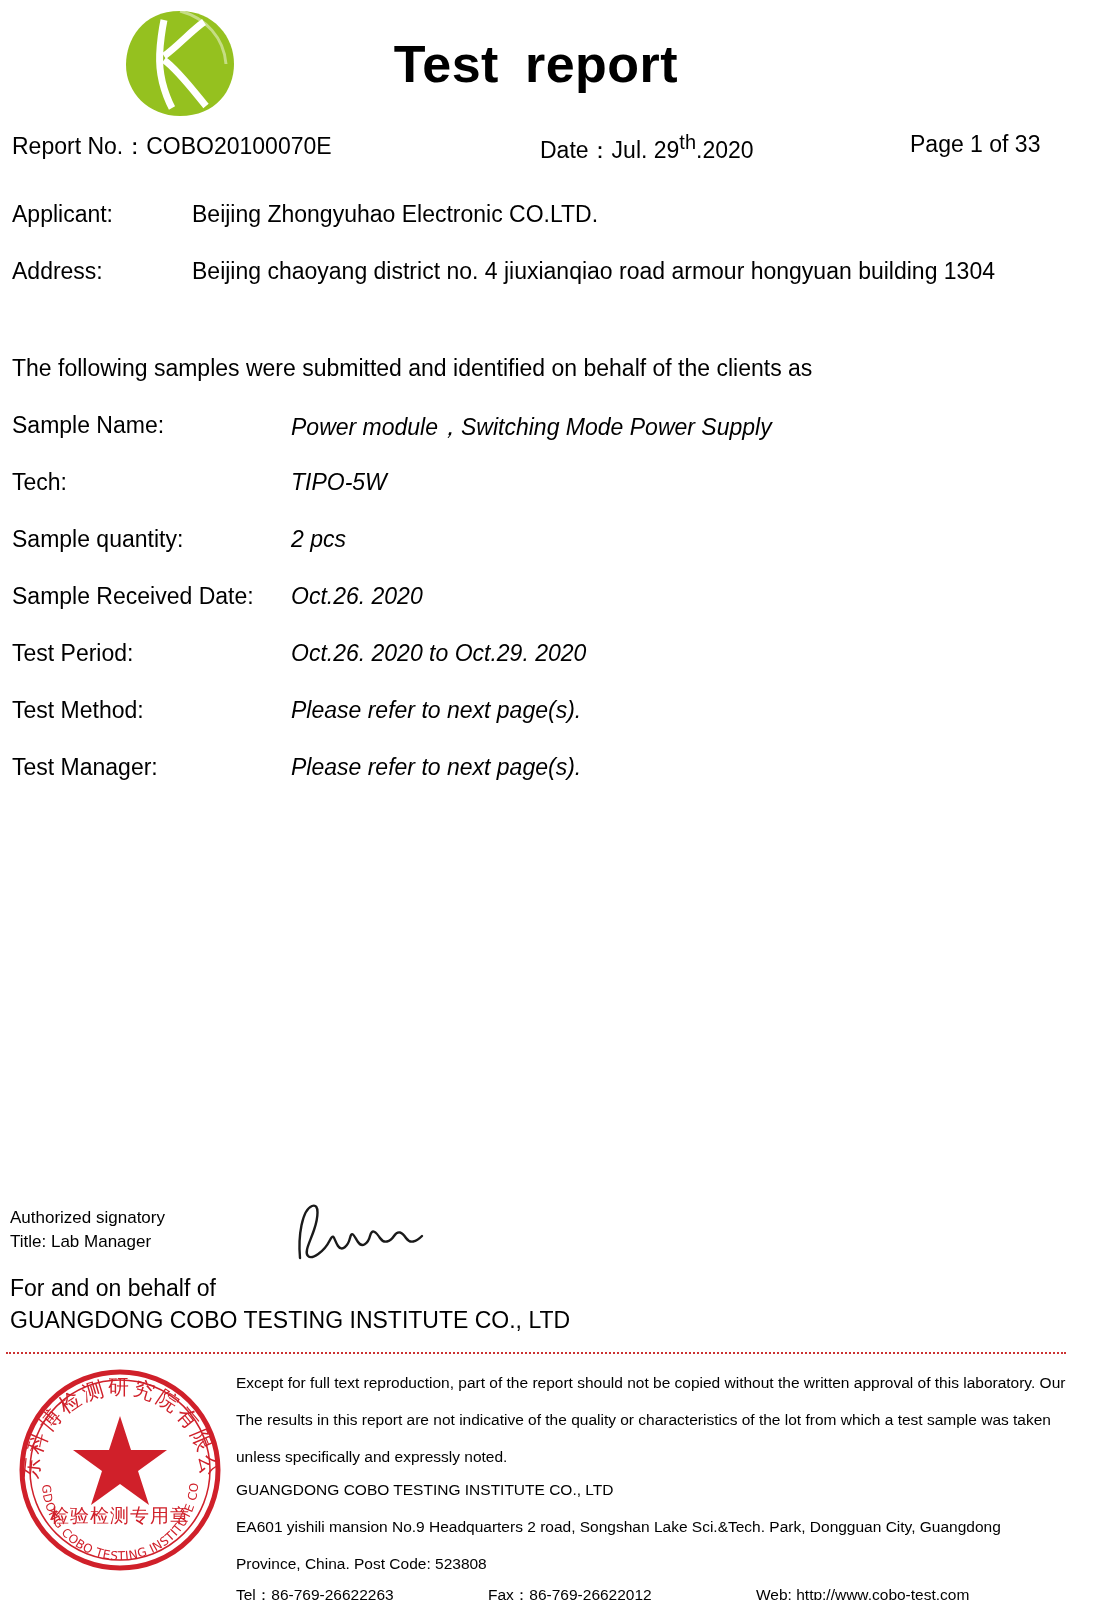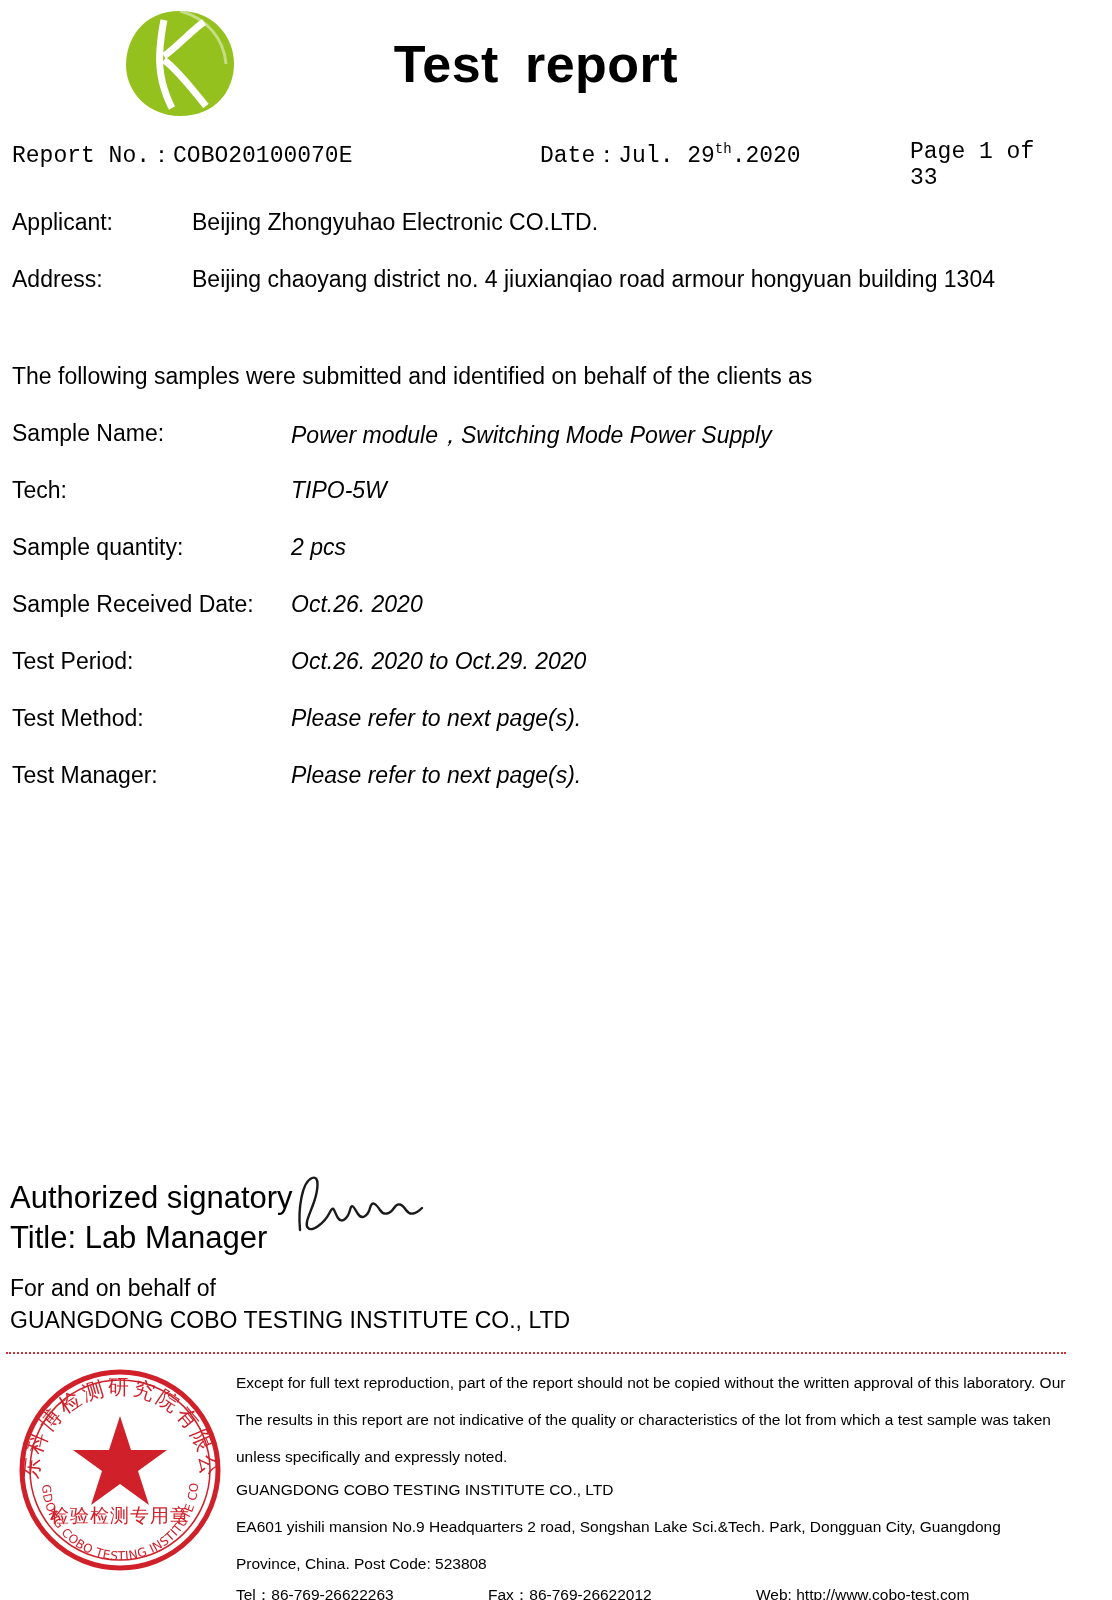--- a/index.html
+++ b/index.html
@@ -52,27 +52,26 @@
     font-weight: bold;
     letter-spacing: 0.5px;
   }
   .title .gap { display: inline-block; width: 26px; }
 
   
   .report-line {
     position: relative;
     height: 40px;
     font-size: 23px;
-    margin-top: 14px;
-    font-family: Liberation Mono, monospace;
+    margin-top: 6px;
   }
   .report-line .rl-no { position: absolute; left: 2px; top: 0; }
   .report-line .rl-date { position: absolute; left: 530px; top: 0; }
   .report-line .rl-page { position: absolute; left: 900px; top: 0; }
-  sup { font-size: 14px; vertical-align: super; }
+  sup { font-size: 20px; vertical-align: super; }
 
   
   .fields {
     margin-top: 30px;
   }
   .frow {
     position: relative;
     height: 57px;
     font-size: 23px;
   }
@@ -85,22 +84,22 @@
     font-size: 23px;
     margin-top: 40px;
     margin-bottom: 22px;
     margin-left: 2px;
   }
 
   
   .sig-block {
     position: absolute;
     left: 10px;
-    top: 1180px;
-    font-size: 31px;
+    top: 1208px;
+    font-size: 17px;
   }
   .sig-line { margin-bottom: 4px; }
   .signature {
     position: absolute;
     left: 280px;
     top: -12px;
     width: 140px;
     height: 70px;
   }
   .behalf {

